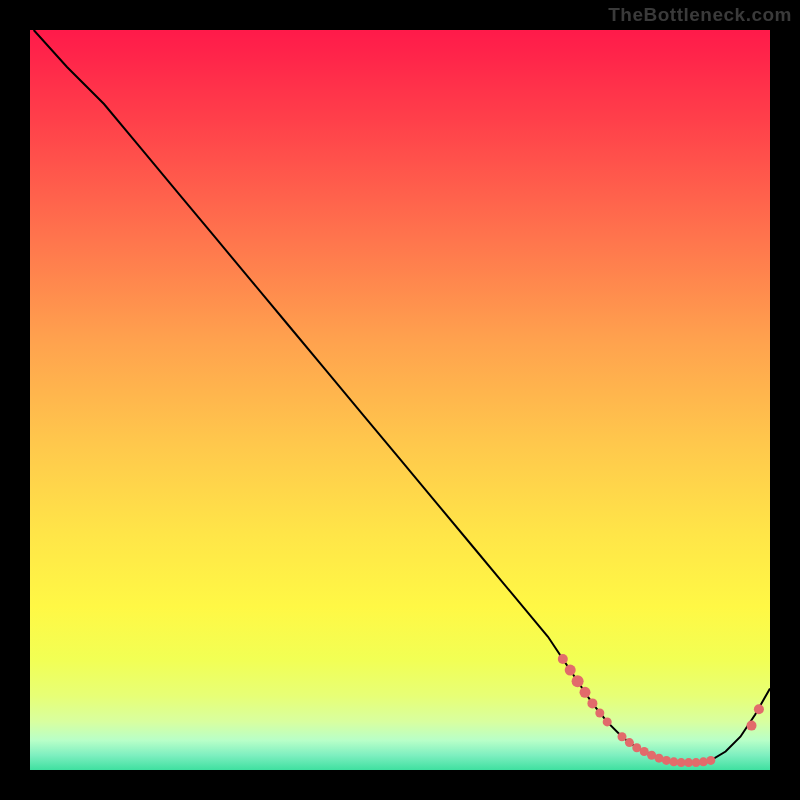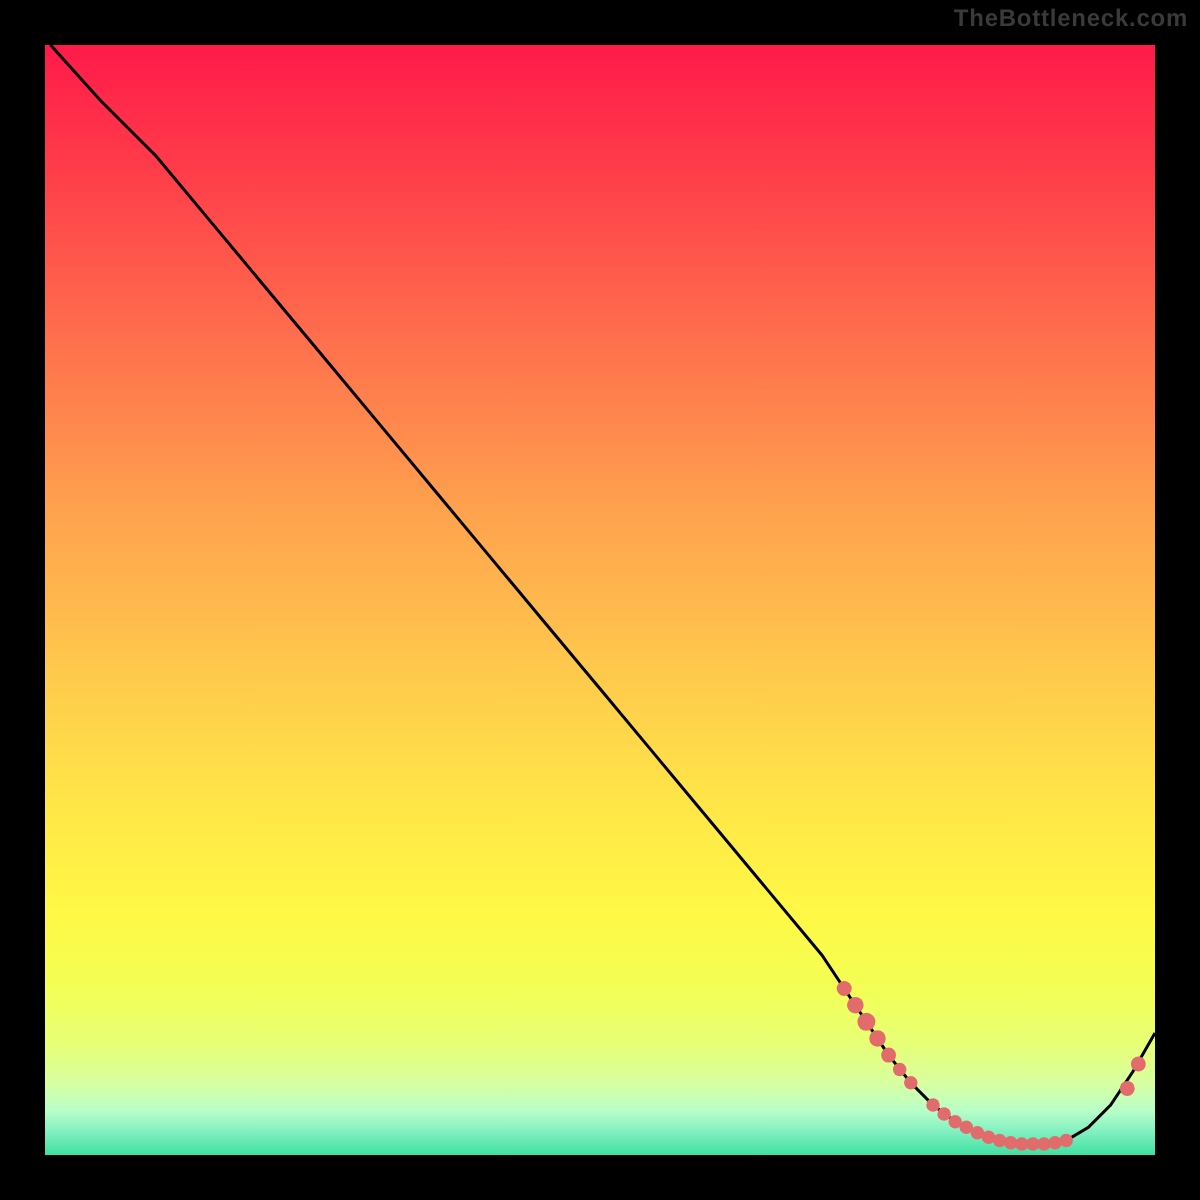--- a/index.html
+++ b/index.html
@@ -1,18 +1,18 @@
 <!DOCTYPE html>
 <html><head>
 <meta charset="utf-8">
 <style>
 * { margin: 0; padding: 0; box-sizing: border-box; }
 html, body { width: 800px; height: 800px; background: #000; overflow: hidden; }
 .container { position: relative; width: 800px; height: 800px; background: #000; }
-.watermark { position: absolute; top: 4px; right: 8px; color: #3a3a3a; font-family: Arial, sans-serif; font-size: 16px; font-weight: 600; letter-spacing: 0.5px; z-index: 10; }
+.watermark { position: absolute; top: 4px; right: 8px; color: #3a3a3a; font-family: Arial, sans-serif; font-size: 19px; font-weight: 600; letter-spacing: 0.5px; z-index: 10; }
 .plot-area { position: absolute; left: 30px; top: 30px; width: 740px; height: 740px; }
 .gradient-bg { position: absolute; left: 0; top: 0; width: 740px; height: 740px; }
 .curve-svg { position: absolute; left: 0; top: 0; width: 740px; height: 740px; }
 </style>
 </head>
 <body>
 <div class="container">
   <div class="watermark">TheBottleneck.com</div>
   <div class="plot-area">
     <svg class="gradient-bg" viewBox="0 0 740 740" preserveAspectRatio="none">

